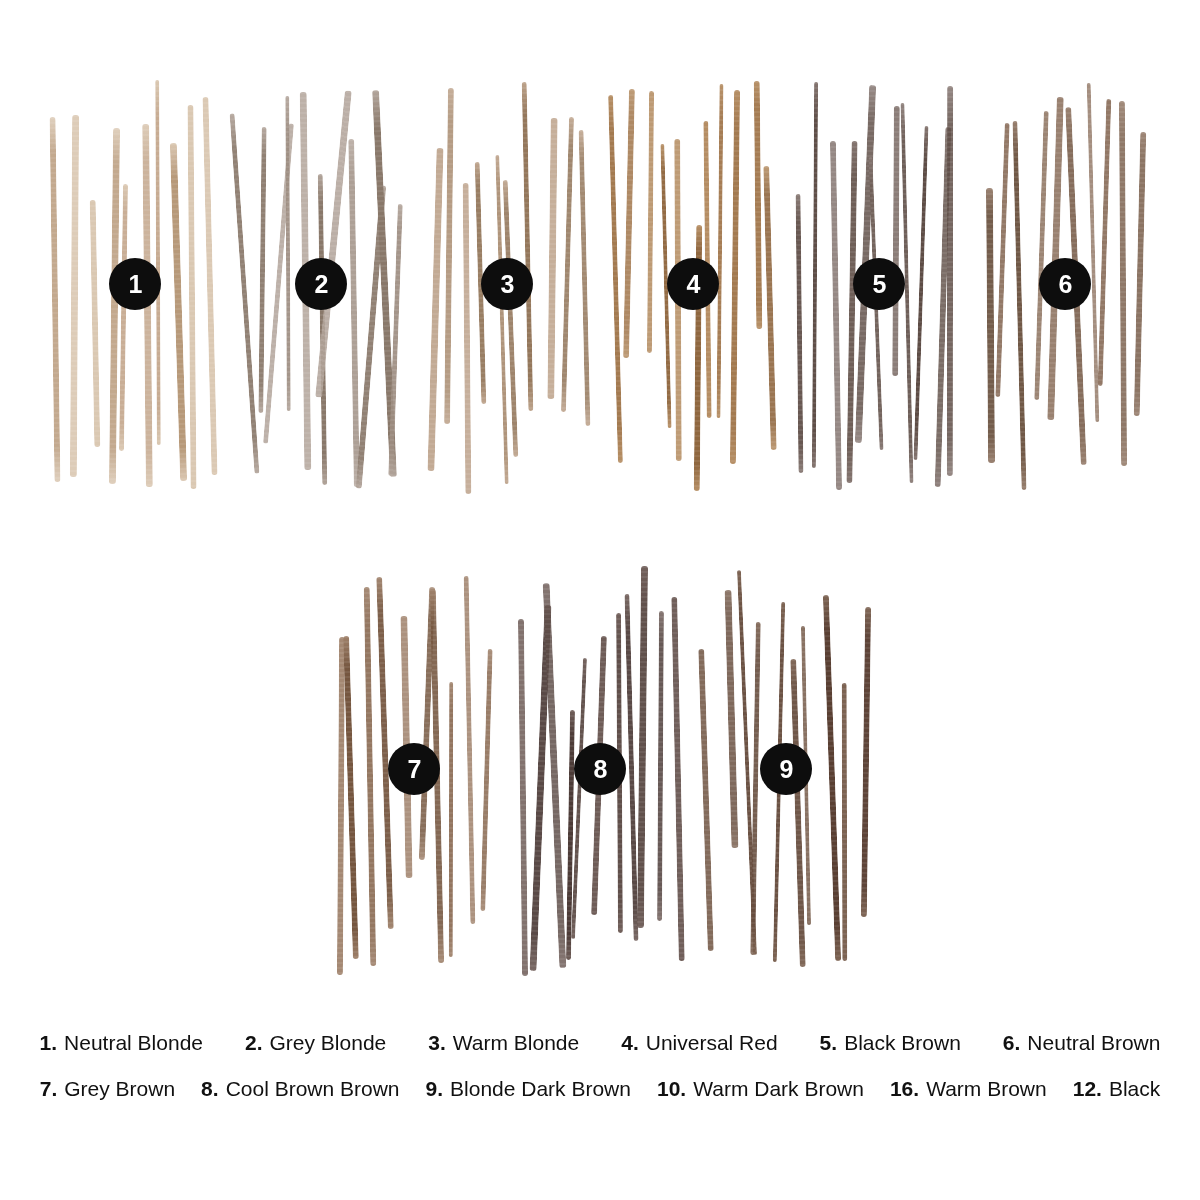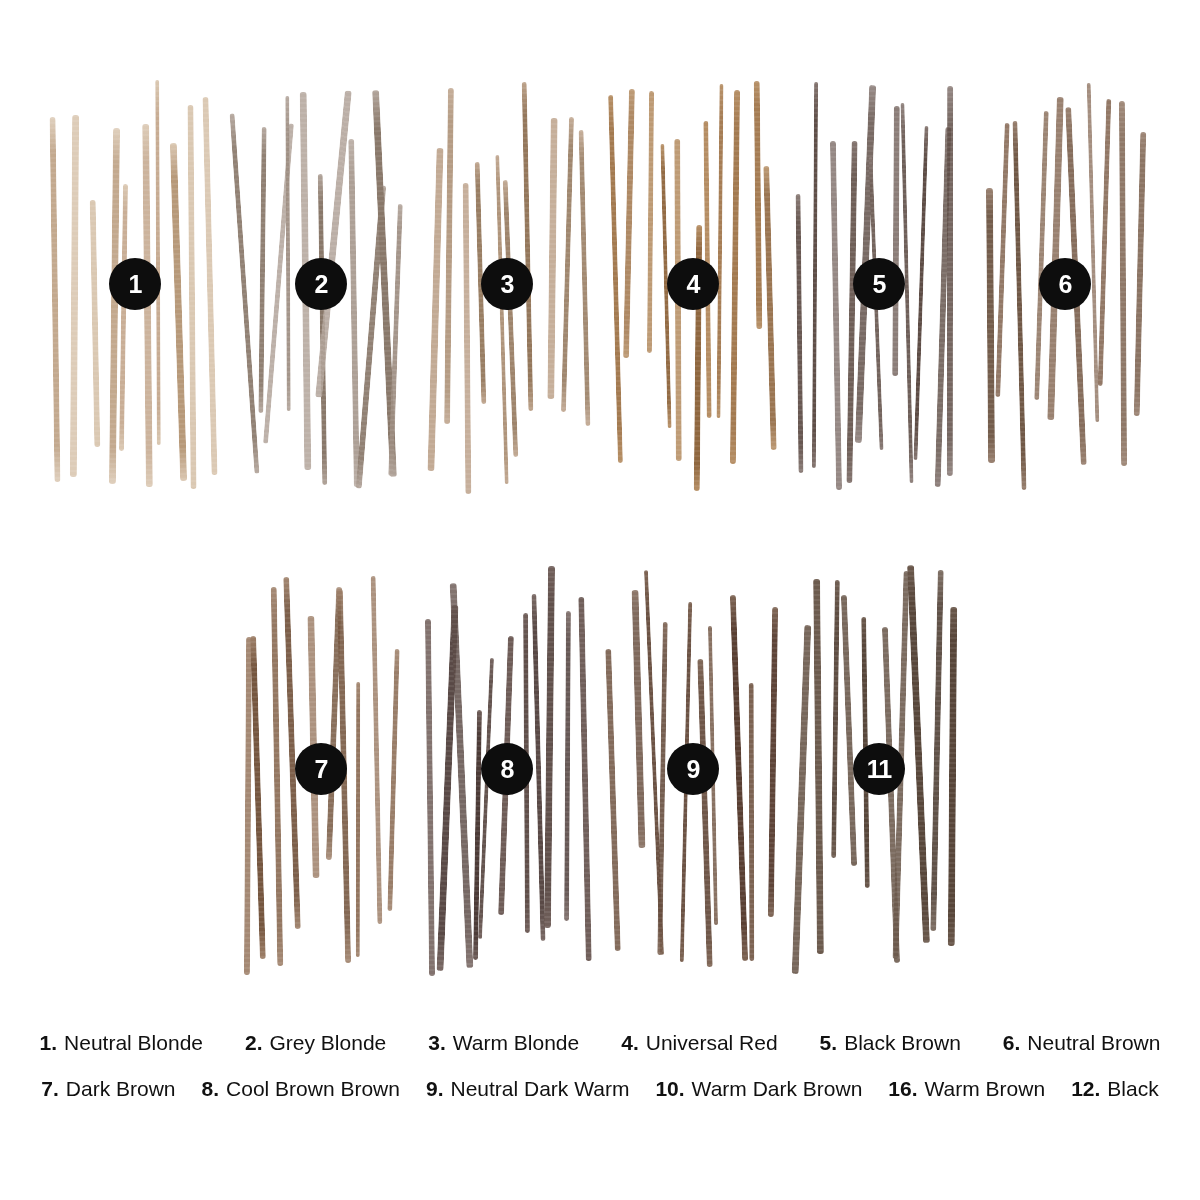--- a/index.html
+++ b/index.html
@@ -220,52 +220,35 @@
             <div class="stroke" style="left: 94.2px; top: 93.7px; width: 6.3px; height: 307.9px; transform: rotate(-1.77deg); opacity: 0.94; background: repeating-linear-gradient(rgba(255, 255, 255, 0.08) 0px, rgba(255, 255, 255, 0.08) 2px, rgba(0, 0, 0, 0) 2px, rgba(0, 0, 0, 0) 5px), linear-gradient(rgb(122, 96, 79) 0%, rgb(103, 77, 62) 10%, rgb(103, 77, 62) 90%, rgb(122, 96, 79) 100%);"></div>
             <div class="stroke" style="left: 102.6px; top: 61.3px; width: 4.4px; height: 298.7px; transform: rotate(-1.17deg); opacity: 0.89; background: repeating-linear-gradient(rgba(255, 255, 255, 0.08) 0px, rgba(255, 255, 255, 0.08) 2px, rgba(0, 0, 0, 0) 2px, rgba(0, 0, 0, 0) 5px), linear-gradient(rgb(122, 96, 79) 0%, rgb(122, 96, 79) 10%, rgb(122, 96, 79) 90%, rgb(122, 96, 79) 100%);"></div>
             <div class="stroke" style="left: 127.9px; top: 30px; width: 6.2px; height: 365.7px; transform: rotate(-1.93deg); opacity: 0.97; background: repeating-linear-gradient(rgba(255, 255, 255, 0.08) 0px, rgba(255, 255, 255, 0.08) 2px, rgba(0, 0, 0, 0) 2px, rgba(0, 0, 0, 0) 5px), linear-gradient(rgb(122, 96, 79) 0%, rgb(84, 57, 44) 10%, rgb(84, 57, 44) 90%, rgb(122, 96, 79) 100%);"></div>
             <div class="stroke" style="left: 140.7px; top: 118.1px; width: 4.6px; height: 278.2px; transform: rotate(-0.12deg); opacity: 0.98; background: repeating-linear-gradient(rgba(255, 255, 255, 0.08) 0px, rgba(255, 255, 255, 0.08) 2px, rgba(0, 0, 0, 0) 2px, rgba(0, 0, 0, 0) 5px), linear-gradient(rgb(122, 96, 79) 0%, rgb(122, 96, 79) 10%, rgb(122, 96, 79) 90%, rgb(122, 96, 79) 100%);"></div>
             <div class="stroke" style="left: 162.2px; top: 41.6px; width: 6.3px; height: 309.9px; transform: rotate(0.79deg); opacity: 0.94; background: repeating-linear-gradient(rgba(255, 255, 255, 0.08) 0px, rgba(255, 255, 255, 0.08) 2px, rgba(0, 0, 0, 0) 2px, rgba(0, 0, 0, 0) 5px), linear-gradient(rgb(122, 96, 79) 0%, rgb(84, 57, 44) 10%, rgb(84, 57, 44) 90%, rgb(122, 96, 79) 100%);"></div>
           </div>
         <div class="badge" style="background: rgb(13, 13, 13);">
             <span style="color: rgb(255, 255, 255);">9</span>
           </div>
       </figure>
-      <figure class="swatch">
-        <div class="strokes">
-            <div class="stroke" style="left: 3.8px; top: 59.7px; width: 6.6px; height: 348.5px; transform: rotate(2.08deg); opacity: 0.91; background: repeating-linear-gradient(rgba(255, 255, 255, 0.08) 0px, rgba(255, 255, 255, 0.08) 2px, rgba(0, 0, 0, 0) 2px, rgba(0, 0, 0, 0) 5px), linear-gradient(rgb(106, 88, 75) 0%, rgb(106, 88, 75) 10%, rgb(106, 88, 75) 90%, rgb(106, 88, 75) 100%);"></div>
-            <div class="stroke" style="left: 21px; top: 13.7px; width: 6.9px; height: 375.3px; transform: rotate(-0.58deg); opacity: 0.98; background: repeating-linear-gradient(rgba(255, 255, 255, 0.08) 0px, rgba(255, 255, 255, 0.08) 2px, rgba(0, 0, 0, 0) 2px, rgba(0, 0, 0, 0) 5px), linear-gradient(rgb(106, 88, 75) 0%, rgb(106, 88, 75) 10%, rgb(106, 88, 75) 90%, rgb(106, 88, 75) 100%);"></div>
-            <div class="stroke" style="left: 38.8px; top: 15px; width: 5px; height: 278.1px; transform: rotate(0.77deg); opacity: 0.95; background: repeating-linear-gradient(rgba(255, 255, 255, 0.08) 0px, rgba(255, 255, 255, 0.08) 2px, rgba(0, 0, 0, 0) 2px, rgba(0, 0, 0, 0) 5px), linear-gradient(rgb(106, 88, 75) 0%, rgb(87, 69, 57) 10%, rgb(87, 69, 57) 90%, rgb(106, 88, 75) 100%);"></div>
-            <div class="stroke" style="left: 51.7px; top: 30.4px; width: 6.2px; height: 271.1px; transform: rotate(-2.18deg); opacity: 0.9; background: repeating-linear-gradient(rgba(255, 255, 255, 0.08) 0px, rgba(255, 255, 255, 0.08) 2px, rgba(0, 0, 0, 0) 2px, rgba(0, 0, 0, 0) 5px), linear-gradient(rgb(106, 88, 75) 0%, rgb(106, 88, 75) 10%, rgb(106, 88, 75) 90%, rgb(106, 88, 75) 100%);"></div>
-            <div class="stroke" style="left: 68.7px; top: 52.1px; width: 5.1px; height: 270.8px; transform: rotate(-0.77deg); opacity: 0.99; background: repeating-linear-gradient(rgba(255, 255, 255, 0.08) 0px, rgba(255, 255, 255, 0.08) 2px, rgba(0, 0, 0, 0) 2px, rgba(0, 0, 0, 0) 5px), linear-gradient(rgb(106, 88, 75) 0%, rgb(87, 69, 57) 10%, rgb(87, 69, 57) 90%, rgb(106, 88, 75) 100%);"></div>
-            <div class="stroke" style="left: 94.1px; top: 61.6px; width: 6.4px; height: 336px; transform: rotate(-2.08deg); opacity: 0.88; background: repeating-linear-gradient(rgba(255, 255, 255, 0.08) 0px, rgba(255, 255, 255, 0.08) 2px, rgba(0, 0, 0, 0) 2px, rgba(0, 0, 0, 0) 5px), linear-gradient(rgb(106, 88, 75) 0%, rgb(106, 88, 75) 10%, rgb(106, 88, 75) 90%, rgb(106, 88, 75) 100%);"></div>
-            <div class="stroke" style="left: 104.1px; top: 5.6px; width: 6.1px; height: 388.2px; transform: rotate(1.63deg); opacity: 0.88; background: repeating-linear-gradient(rgba(255, 255, 255, 0.08) 0px, rgba(255, 255, 255, 0.08) 2px, rgba(0, 0, 0, 0) 2px, rgba(0, 0, 0, 0) 5px), linear-gradient(rgb(106, 88, 75) 0%, rgb(106, 88, 75) 10%, rgb(106, 88, 75) 90%, rgb(106, 88, 75) 100%);"></div>
-            <div class="stroke" style="left: 121px; top: 0px; width: 6.5px; height: 377.5px; transform: rotate(-2.42deg); opacity: 0.99; background: repeating-linear-gradient(rgba(255, 255, 255, 0.08) 0px, rgba(255, 255, 255, 0.08) 2px, rgba(0, 0, 0, 0) 2px, rgba(0, 0, 0, 0) 5px), linear-gradient(rgb(106, 88, 75) 0%, rgb(87, 69, 57) 10%, rgb(87, 69, 57) 90%, rgb(106, 88, 75) 100%);"></div>
-            <div class="stroke" style="left: 139.6px; top: 4.6px; width: 5.9px; height: 360.5px; transform: rotate(1.19deg); opacity: 0.85; background: repeating-linear-gradient(rgba(255, 255, 255, 0.08) 0px, rgba(255, 255, 255, 0.08) 2px, rgba(0, 0, 0, 0) 2px, rgba(0, 0, 0, 0) 5px), linear-gradient(rgb(106, 88, 75) 0%, rgb(69, 52, 41) 10%, rgb(69, 52, 41) 90%, rgb(106, 88, 75) 100%);"></div>
-            <div class="stroke" style="left: 155.1px; top: 41.5px; width: 6.5px; height: 338.7px; transform: rotate(0.41deg); opacity: 1; background: repeating-linear-gradient(rgba(255, 255, 255, 0.08) 0px, rgba(255, 255, 255, 0.08) 2px, rgba(0, 0, 0, 0) 2px, rgba(0, 0, 0, 0) 5px), linear-gradient(rgb(106, 88, 75) 0%, rgb(87, 69, 57) 10%, rgb(87, 69, 57) 90%, rgb(106, 88, 75) 100%);"></div>
-          </div>
-        <div class="badge" style="background: rgb(13, 13, 13);">
-            <span style="color: rgb(255, 255, 255);">11</span>
-          </div>
-      </figure>
     </div>
 
     <div class="legend">
       <div class="legend-line first">
         <span class="legend-item"><span class="num">1.</span><span class="nm">Neutral Blonde</span></span>
         <span class="legend-item"><span class="num">2.</span><span class="nm">Grey Blonde</span></span>
         <span class="legend-item"><span class="num">3.</span><span class="nm">Warm Blonde</span></span>
         <span class="legend-item"><span class="num">4.</span><span class="nm">Universal Red</span></span>
         <span class="legend-item"><span class="num">5.</span><span class="nm">Black Brown</span></span>
         <span class="legend-item"><span class="num">6.</span><span class="nm">Neutral Brown</span></span>
       </div>
       <div class="legend-line second">
-        <span class="legend-item"><span class="num">7.</span><span class="nm">Dark Brown</span></span>
+        <span class="legend-item"><span class="num">7.</span><span class="nm">Grey Brown</span></span>
         <span class="legend-item"><span class="num">8.</span><span class="nm">Cool Brown Brown</span></span>
-        <span class="legend-item"><span class="num">9.</span><span class="nm">Neutral Dark Warm</span></span>
+        <span class="legend-item"><span class="num">9.</span><span class="nm">Blonde Dark Brown</span></span>
         <span class="legend-item"><span class="num">10.</span><span class="nm">Warm Dark Brown</span></span>
         <span class="legend-item"><span class="num">16.</span><span class="nm">Warm Brown</span></span>
         <span class="legend-item"><span class="num">12.</span><span class="nm">Black</span></span>
       </div>
     </div>
 
   </div>
 </div>
 
 </body></html>

